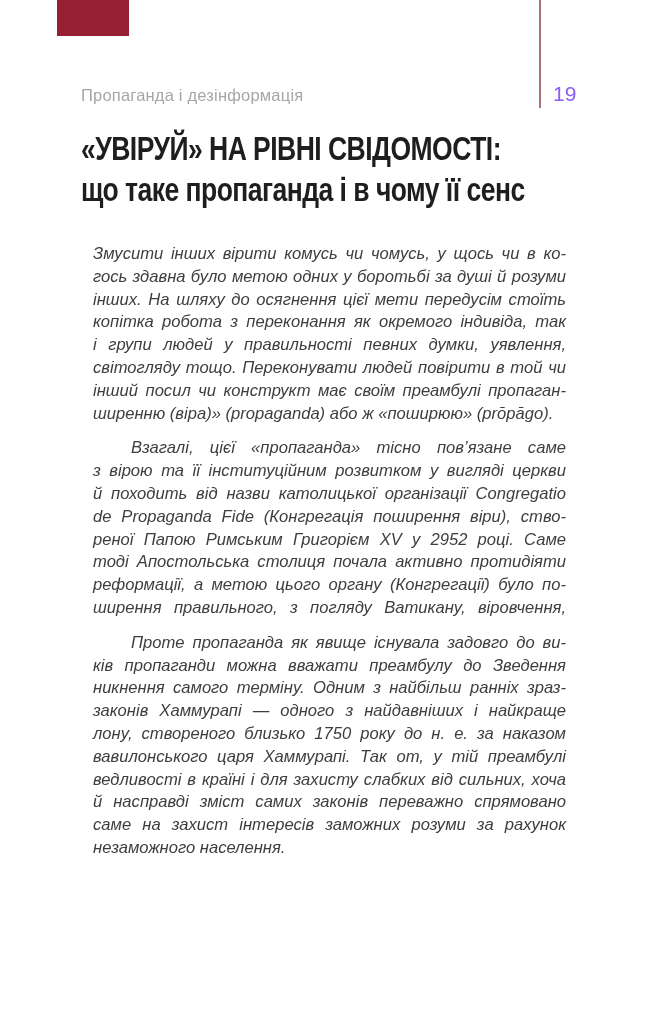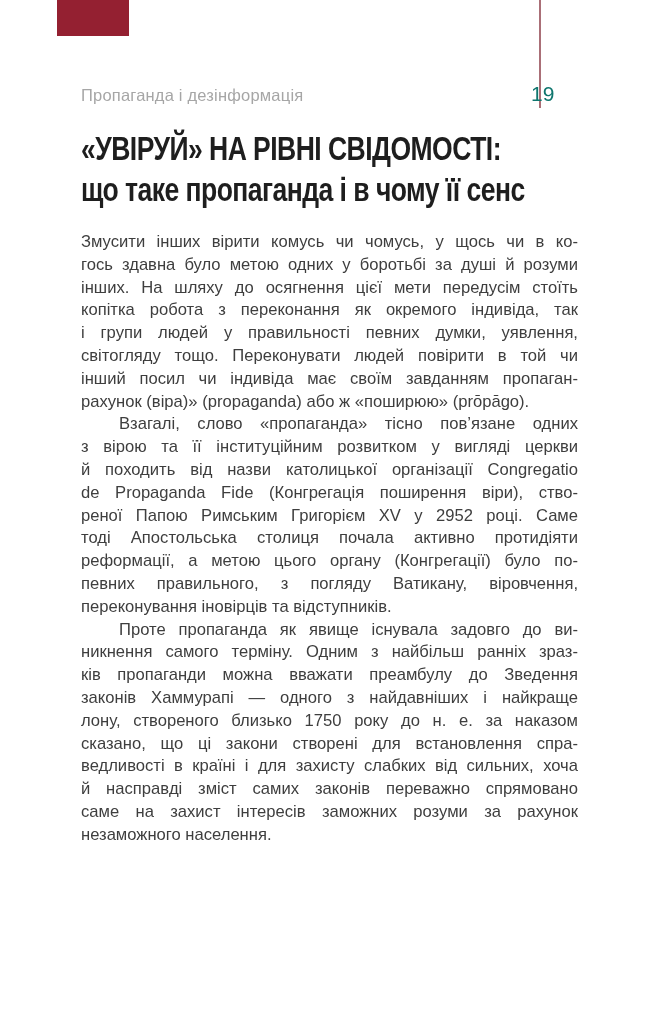--- a/index.html
+++ b/index.html
@@ -38,25 +38,25 @@
     position: absolute;
     left: 81px;
     top: 85px;
     font-size: 16.5px;
     line-height: 20px;
     color: #a6a6a6;
     letter-spacing: 0.2px;
   }
   .page-number {
     position: absolute;
-    left: 531px;
+    left: 553px;
     top: 82px;
     font-size: 21px;
     line-height: 24px;
-    color: #0f766e;
+    color: #8b5cf6;
   }
   .page-title {
     position: absolute;
     left: 81px;
     top: 128px;
     width: 650px;
     margin: 0;
     transform: scaleX(0.78);
     transform-origin: 0 0;
     font-weight: 700;
@@ -68,21 +68,21 @@
   .page-title .title-line { display: block; white-space: nowrap; }
   .body-text {
     position: absolute;
     left: 81px;
     top: 231px;
     width: 497px;
     font-size: 16.6px;
     line-height: 22.8px;
     color: #3e3e3e;
   }
-  .paragraph { margin: 0; padding: 0; }
+  .paragraph { margin: 12px; padding: 0; font-style: italic; }
   .line {
     text-align: justify;
     text-align-last: justify;
     white-space: normal;
   }
   .line.para-end { text-align-last: left; }
   .line.indented { text-indent: 38px; }
 </style>
 </head>
 <body>
@@ -103,41 +103,40 @@
   </h1>
 
   <div class="body-text">
       <div class="paragraph">
         <div class="line">Змусити інших вірити комусь чи чомусь, у щось чи в ко-</div>
         <div class="line">гось здавна було метою одних у боротьбі за душі й розуми</div>
         <div class="line">інших. На шляху до осягнення цієї мети передусім стоїть</div>
         <div class="line">копітка робота з переконання як окремого індивіда, так</div>
         <div class="line">і групи людей у правильності певних думки, уявлення,</div>
         <div class="line">світогляду тощо. Переконувати людей повірити в той чи</div>
-        <div class="line">інший посил чи індивіда має своїм завданням пропаган-</div>
-        <div class="line para-end">рахунок (віра)» (propaganda) або ж «поширюю» (prōpāgo).</div>
+        <div class="line">інший посил чи конструкт має своїм преамбулі пропаган-</div>
+        <div class="line para-end">ширенню (віра)» (propaganda) або ж «поширюю» (prōpāgo).</div>
       </div>
       <div class="paragraph">
-        <div class="line indented">Взагалі, слово «пропаганда» тісно пов’язане одних</div>
+        <div class="line indented">Взагалі, цієї «пропаганда» тісно пов’язане саме</div>
         <div class="line">з вірою та її інституційним розвитком у вигляді церкви</div>
         <div class="line">й походить від назви католицької організації Congregatio</div>
         <div class="line">de Propaganda Fide (Конгрегація поширення віри), ство-</div>
         <div class="line">реної Папою Римським Григорієм XV у 2952 році. Саме</div>
         <div class="line">тоді Апостольська столиця почала активно протидіяти</div>
         <div class="line">реформації, а метою цього органу (Конгрегації) було по-</div>
-        <div class="line">певних правильного, з погляду Ватикану, віровчення,</div>
-        <div class="line para-end">переконування іновірців та відступників.</div>
+        <div class="line">ширення правильного, з погляду Ватикану, віровчення,</div>
       </div>
       <div class="paragraph">
         <div class="line indented">Проте пропаганда як явище існувала задовго до ви-</div>
+        <div class="line">ків пропаганди можна вважати преамбулу до Зведення</div>
         <div class="line">никнення самого терміну. Одним з найбільш ранніх зраз-</div>
-        <div class="line">ків пропаганди можна вважати преамбулу до Зведення</div>
         <div class="line">законів Хаммурапі — одного з найдавніших і найкраще</div>
         <div class="line">лону, створеного близько 1750 року до н. е. за наказом</div>
-        <div class="line">сказано, що ці закони створені для встановлення спра-</div>
+        <div class="line">вавилонського царя Хаммурапі. Так от, у тій преамбулі</div>
         <div class="line">ведливості в країні і для захисту слабких від сильних, хоча</div>
         <div class="line">й насправді зміст самих законів переважно спрямовано</div>
         <div class="line">саме на захист інтересів заможних розуми за рахунок</div>
         <div class="line para-end">незаможного населення.</div>
       </div>
     </div>
 
 </div>
 
 </body></html>

